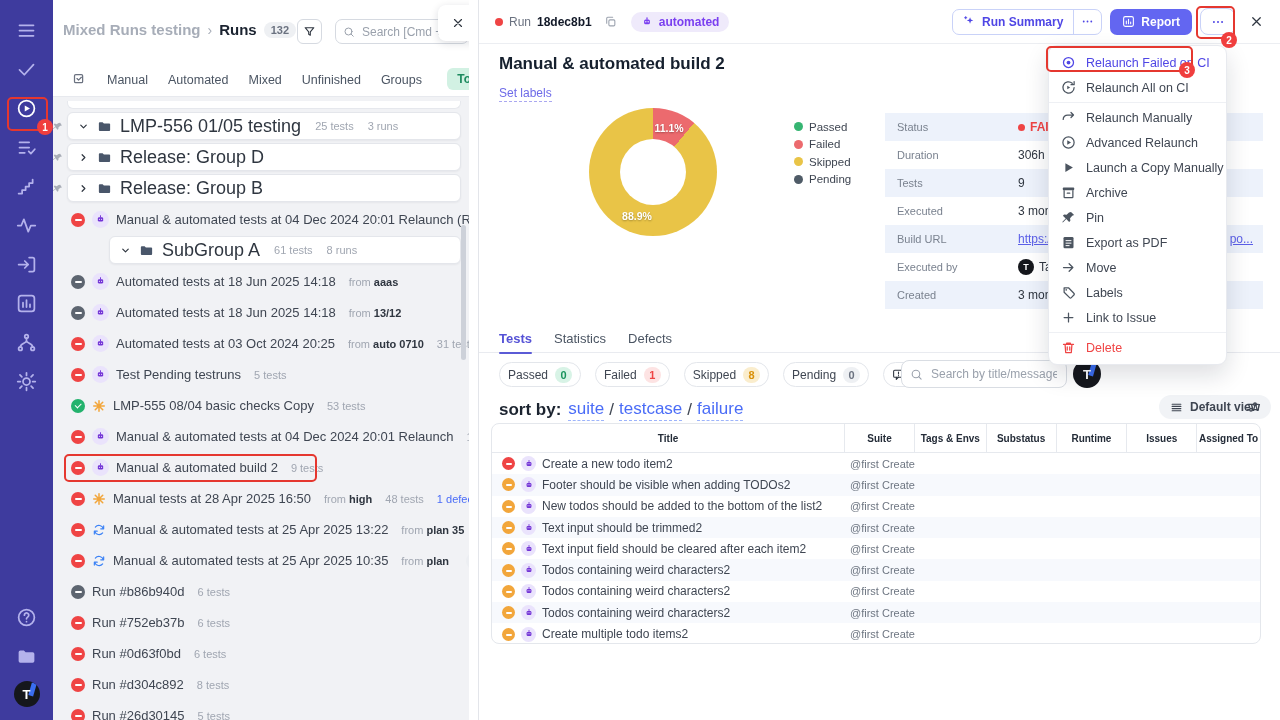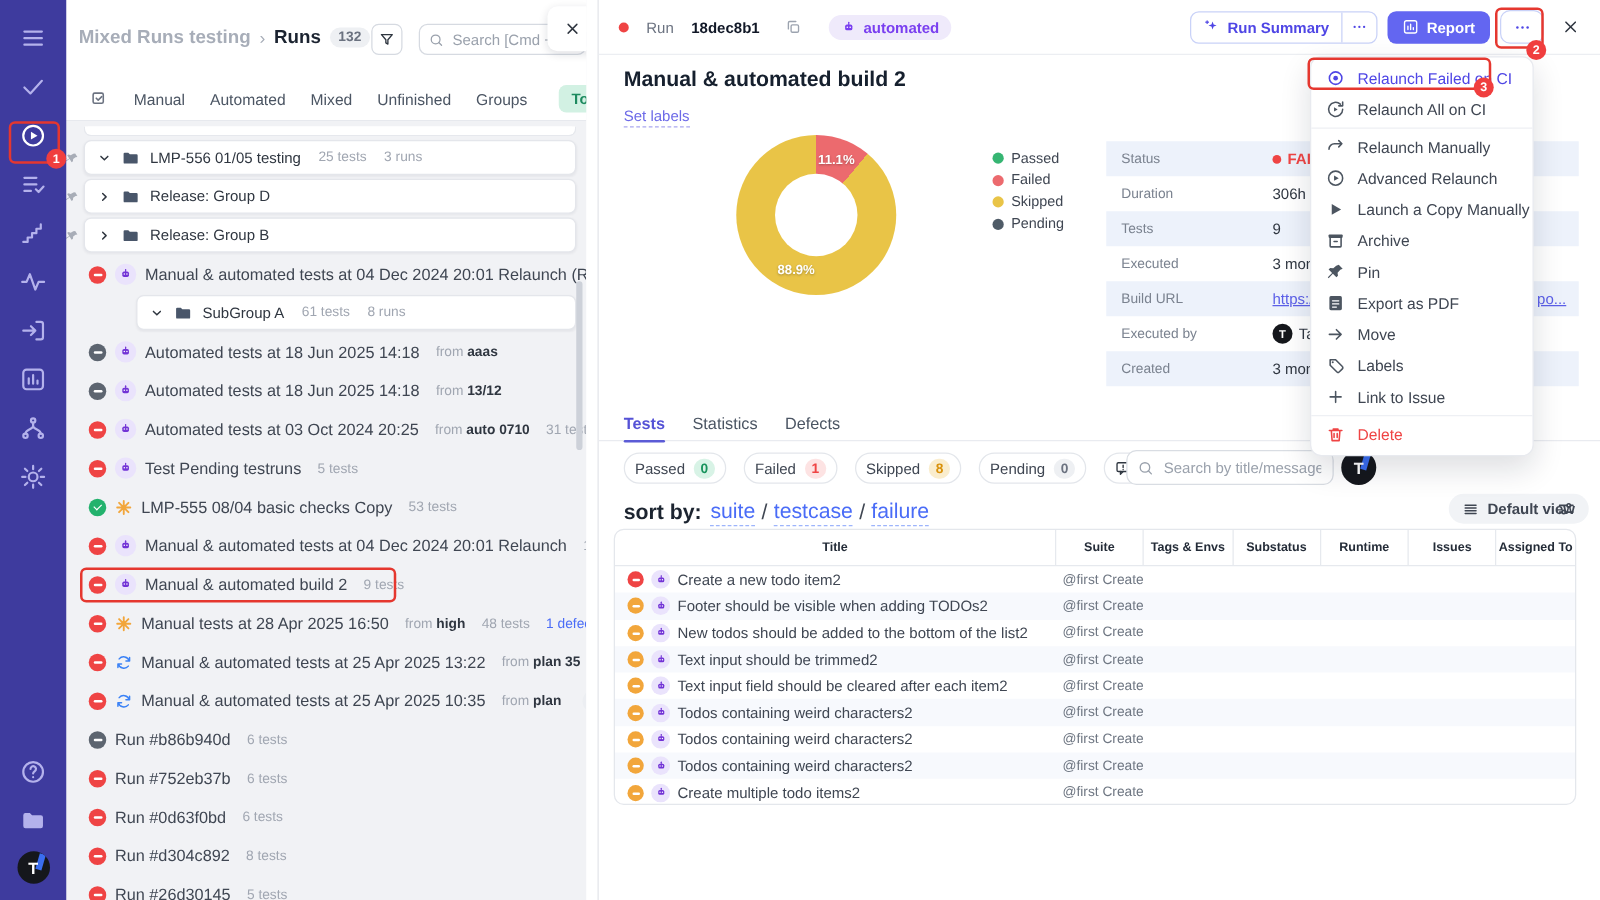--- a/index.html
+++ b/index.html
@@ -39,21 +39,21 @@
   .rtabs .ic{width:15px;height:15px;color:#6b7280;}
   .rtab{font-size:12.5px;color:#4b5563;white-space:nowrap;cursor:pointer;}
   .rtab-pill{position:absolute;right:-12px;top:6px;background:#d2f1e3;color:#1d8a5f;font-size:12px;font-weight:600;padding:4px 10px;border-radius:6px;}
   .rlist{position:absolute;left:0;top:98px;width:100%;bottom:0;overflow:hidden;padding-top:3px;}
   .sliver{height:8px;margin:0 8px 2px 23px;background:#fff;border:1px solid #e6e8ed;border-top:none;border-radius:0 0 6px 6px;}
   .rrow{height:31px;position:relative;display:flex;align-items:center;white-space:nowrap;overflow:hidden;}
   .pin-ic{position:absolute;left:8px;top:10px;width:11px;height:11px;color:#a8adb7;transform:rotate(12deg);}
   .fcard{position:absolute;top:1px;bottom:2px;right:8px;background:#fff;border:1px solid #e4e6eb;border-radius:6px;box-shadow:0 1px 2px rgba(16,24,40,.05);display:flex;align-items:center;gap:8px;padding:0 10px;overflow:hidden;}
   .chev{width:11px;height:11px;color:#2f3640;}
   .folder-ic{width:15px;height:15px;color:#49566a;}
-  .fname{font-size:12px;color:#2f3640;font-weight:500;}
+  .fname{font-size:18px;color:#2f3640;font-weight:500;}
   .meta{font-size:11px;color:#a0a6b1;margin-left:6px;}
   .meta b{color:#2f3640;font-weight:700;}
   .defects{font-size:11px;color:#4a6cf7;margin-left:6px;}
   .rrow.run{padding-left:27px;gap:7px;}
   .rname{font-size:13px;color:#3f4652;}
   .st{width:14px;height:14px;border-radius:50%;position:relative;flex:none;}
   .st::after{content:"";position:absolute;left:3.5px;right:3.5px;top:6px;height:2px;background:#fff;border-radius:1px;}
   .st-failed{background:#ef4444;}
   .st-skipped{background:#f2a63b;}
   .st-stopped{background:#5d6570;}
@@ -61,21 +61,21 @@
   .st-passed::after{left:4px;top:4.5px;width:5px;height:2.5px;background:transparent;border-left:1.8px solid #fff;border-bottom:1.8px solid #fff;transform:rotate(-45deg);border-radius:0;}
   .robot-ic{width:17px;height:17px;background:#eae3fc;border-radius:50%;display:flex;align-items:center;justify-content:center;flex:none;}
   .robot-ic .ic{width:11px;height:11px;color:#7233d6;}
   .flaky-ic{width:14px;height:14px;color:#f2a63b;flex:none;}
   .sync-ic{width:14px;height:14px;color:#3b82f6;flex:none;}
   .envpill{display:inline-flex;align-items:center;gap:4px;background:#eceef2;border-radius:10px;padding:3px 8px;font-size:11px;color:#2f3640;margin-left:10px;}
   .rscroll{position:absolute;right:3px;top:225px;width:5px;height:135px;background:#cdd1d9;border-radius:3px;z-index:3;}
 
   
   .detail{position:absolute;left:478px;top:0;width:802px;height:720px;background:#fff;border-left:1px solid #e3e5ea;}
-  .d-top{position:absolute;left:0;top:0;width:100%;height:44px;border-bottom:1px solid #eceef2;display:flex;align-items:center;padding:0 16px;gap:14px;}
+  .d-top{position:absolute;left:0;top:0;width:100%;height:44px;border-bottom:1px solid #eceef2;display:flex;align-items:center;padding:0 16px;gap:6px;}
   .dot{width:8px;height:8px;border-radius:50%;background:#ef4444;flex:none;}
   .d-runlbl{font-size:12px;color:#6b7280;}
   .d-runid{font-size:12px;font-weight:700;color:#111827;}
   .copy-ic{width:13px;height:13px;color:#9ca3af;margin-left:6px;cursor:pointer;}
   .auto-badge{display:flex;align-items:center;gap:6px;background:#efeafb;border-radius:12px;padding:3px 10px;margin-left:8px;}
   .auto-badge .ic{width:12px;height:12px;color:#7a3ff0;}
   .auto-badge span{font-size:12px;font-weight:600;color:#7a3ff0;}
   .d-actions{margin-left:auto;display:flex;align-items:center;gap:8px;}
   .btn-split{display:flex;align-items:stretch;border:1px solid #c9d2f8;border-radius:7px;height:26px;color:#4f46e5;background:#fff;}
   .btn-split .seg1{display:flex;align-items:center;gap:6px;padding:0 10px;font-size:12px;font-weight:600;cursor:pointer;}

